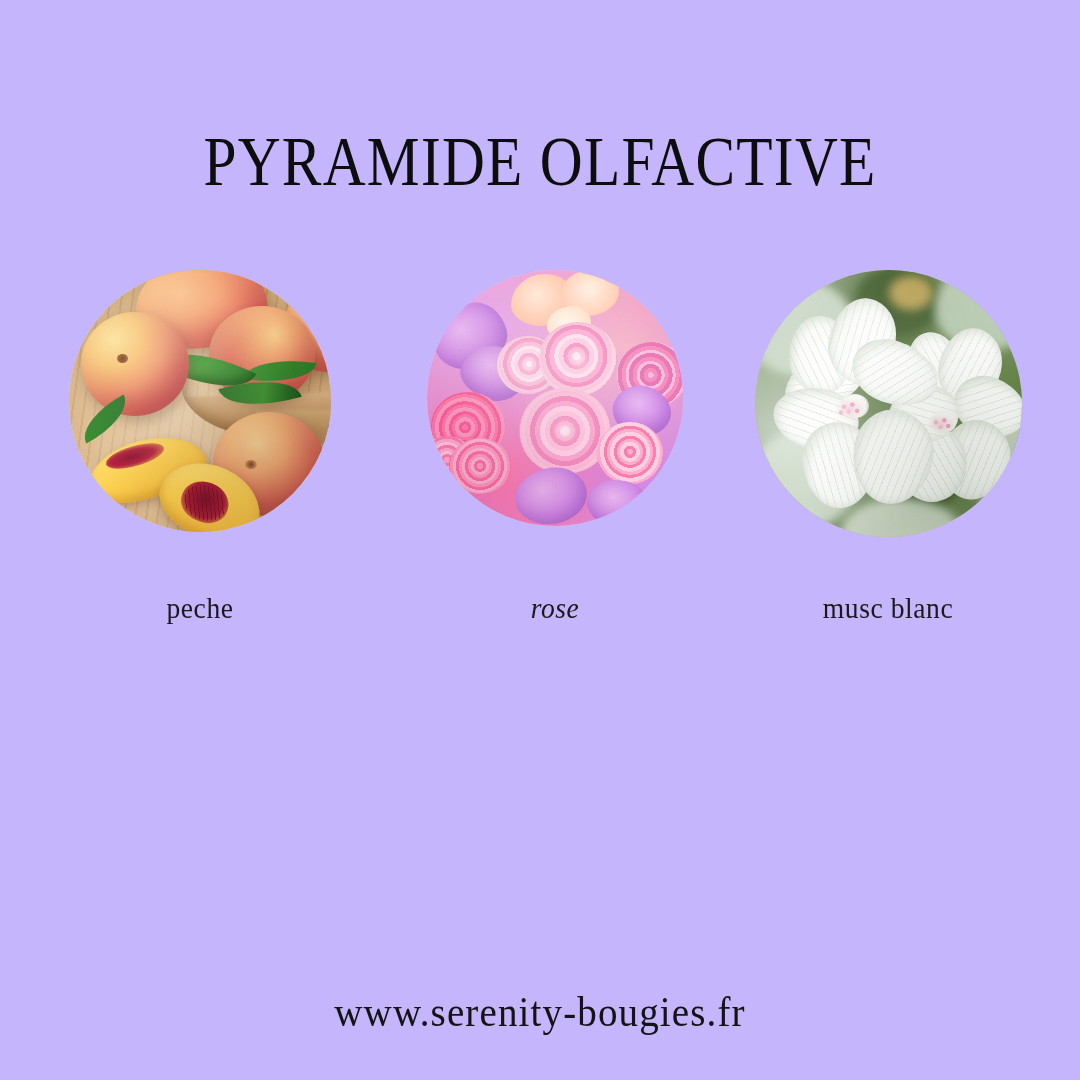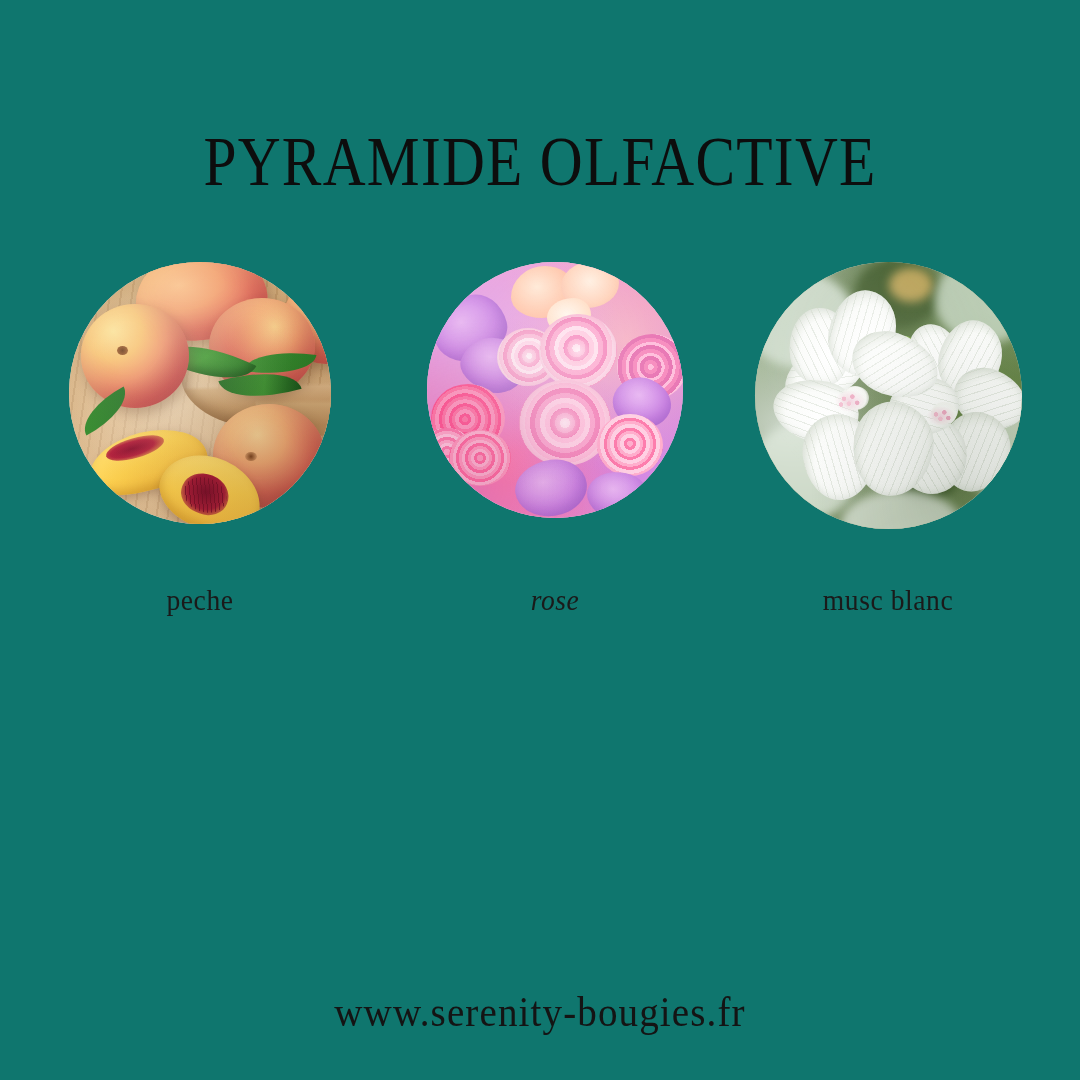--- a/index.html
+++ b/index.html
@@ -12,21 +12,21 @@
     background: #ffffff;
     font-family: "Liberation Serif", "DejaVu Serif", serif;
     overflow: hidden;
     position: relative;
   }
 
   .page {
     position: relative;
     width: 1080px;
     height: 1080px;
-    background: #0f766e;
+    background: #c4b5fd;
   }
 
   
   .title {
     position: absolute;
     top: 82px;
     left: 0;
     width: 1080px;
     text-align: center;
     font-family: "Liberation Serif", "DejaVu Serif", serif;
@@ -44,21 +44,21 @@
   .notes {
     position: absolute;
     top: 258px;
     left: 0;
     width: 1080px;
     height: 380px;
   }
 
   .note {
     position: absolute;
-    top: 4px;
+    top: 12px;
     width: 270px;
     text-align: center;
   }
   .note.n1 { left: 65px; }
   .note.n2 { left: 420px; font-style: italic; }
   .note.n3 { left: 753px; }
 
   .circle {
     position: relative;
     width: 262px;

